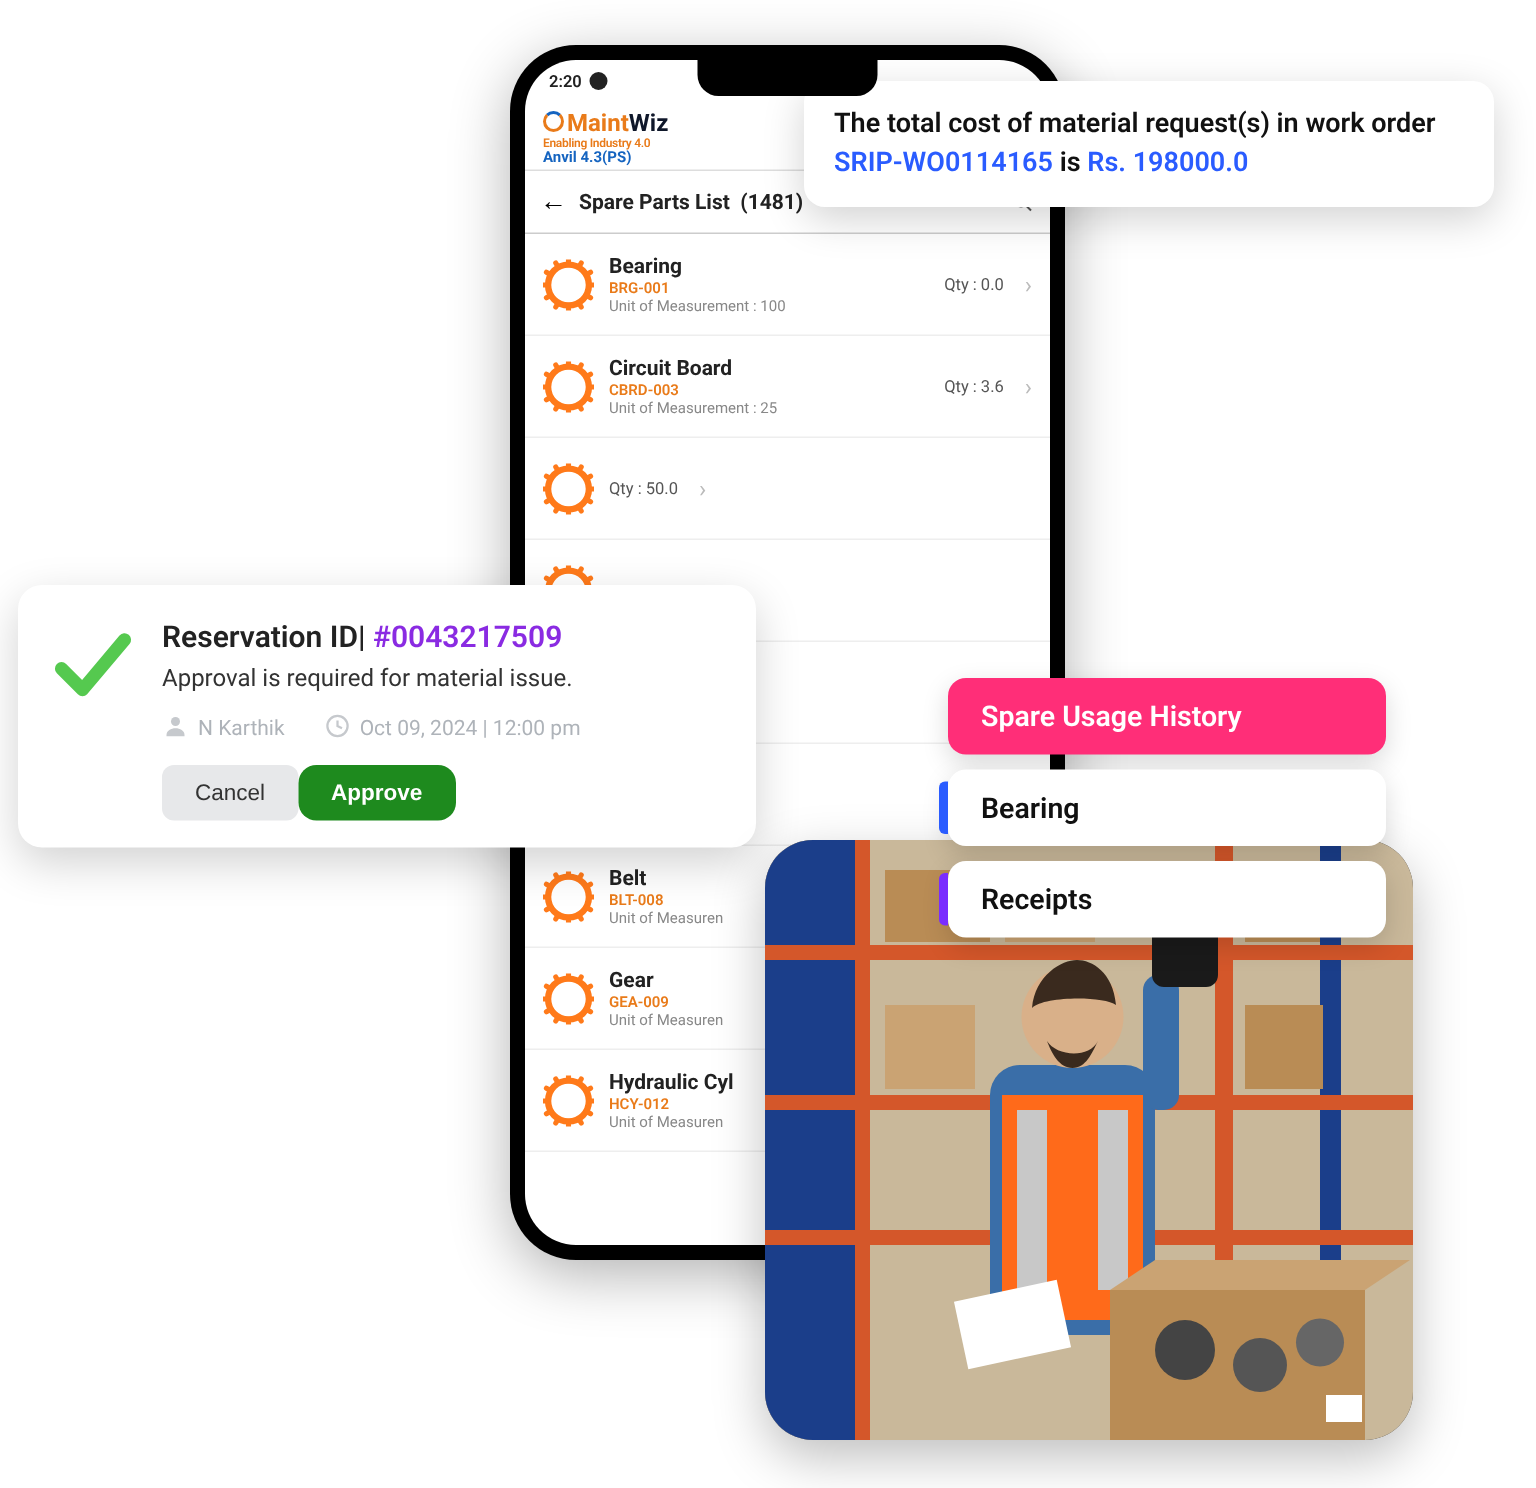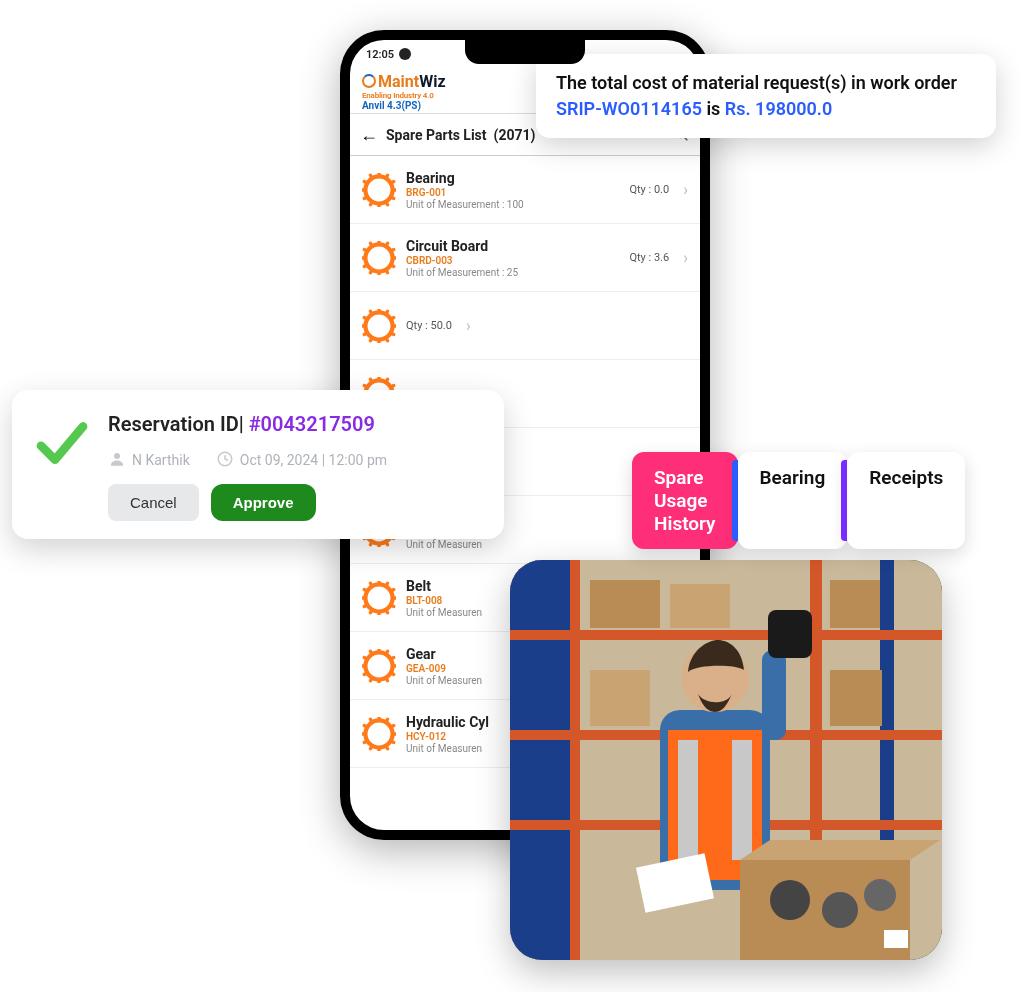--- a/index.html
+++ b/index.html
@@ -132,21 +132,21 @@
     display:flex; gap:18px;
   }
   .check-icon { width:56px;height:56px; flex:0 0 56px; margin-top:4px;}
   .check-icon svg{width:56px;height:56px;}
   .approval-body { flex:1;}
   .res-line { font-size:20px; font-weight:600; color:#222;}
   .res-line .rid { color:#8a2be2; }
   .res-sub  { font-size:16px; color:#333; margin-top:6px;}
   .meta-row { display:flex; gap:26px; margin-top:14px; color:#aeb3b9; font-size:14px; align-items:center;}
   .meta-row svg{width:18px;height:18px; vertical-align:-3px; margin-right:6px;}
-  .btn-row { display:flex; gap:12px; margin-top:16px;}
+  .btn-row { display:flex; margin-top:16px;}
   .btn { border:none; border-radius:8px; padding:10px 22px; font-size:15px; font-weight:500; cursor:pointer;}
   .btn-cancel  { background:#e7e8ea; color:#333;}
   .btn-approve { background:#1e8a1e; color:#fff; font-weight:600;border-radius:12px;}
 
   
   .photo {
     position:absolute;
     left:510px; top:560px;
     width:432px; height:400px;
     border-radius:32px;
@@ -154,21 +154,21 @@
     box-shadow:0 12px 34px rgba(0,0,0,0.25);
     background:#333;
   }
   .photo svg{width:100%;height:100%;}
 
   
   .pill-stack {
     position:absolute;
     left:632px; top:452px;
     width:292px;
-    display:flex; flex-direction:row; 
+    display:flex; flex-direction:column; gap:10px;
     z-index:20;
   }
   .pill {
     border-radius:12px;
     padding:14px 22px;
     font-size:19px;
     box-shadow:0 6px 18px rgba(0,0,0,0.15);
     background:#fff;
     color:#111;
     font-weight:600;
@@ -188,34 +188,34 @@
   .pill.edge-blue::before   { background:#2a5cff; }
   .pill.edge-purple::before { background:#7a2cff; }
 </style>
 </head>
 <body>
 
 <div class="phone">
   <div class="phone-notch"></div>
   <div class="phone-inner">
     <div class="status-bar">
-      <span class="time">12:05</span>
+      <span class="time">2:20</span>
       <span class="s-icon"></span>
     </div>
     <div class="brand-bar">
       <div class="brand">
         <span class="swirl"></span><span class="m">Maint</span><span class="w">Wiz</span>
       </div>
       <div class="sub">Enabling Industry 4.0</div>
       <div class="ver">Anvil 4.3(PS)</div>
     </div>
     <div class="list-header">
       <span class="back-arrow">←</span>
       <span class="list-title">
-        <span>Spare Parts List</span>&nbsp;&nbsp;<span>(2071)</span>
+        <span>Spare Parts List</span>&nbsp;&nbsp;<span>(1481)</span>
       </span>
       <span class="search-icn">
         <svg viewBox="0 0 24 24" fill="none" stroke="#555" stroke-width="2">
             <circle cx="10" cy="10" r="6"></circle>
             <line x1="20" y1="20" x2="15" y2="15"></line>
           </svg>
       </span>
     </div>
     <div class="list" id="parts-list">
         <div class="row">
@@ -467,20 +467,21 @@
 <div class="approval">
   <span class="check-icon">
     <svg viewBox="0 0 64 64">
         <polyline points="8,34 24,50 56,12" fill="none" stroke="#55c94f" stroke-width="10" stroke-linecap="round" stroke-linejoin="round"></polyline>
       </svg>
   </span>
   <div class="approval-body">
     <div class="res-line">
       <span>Reservation ID| </span><span class="rid">#0043217509</span>
     </div>
+    <div class="res-sub">Approval is required for material issue.</div>
     <div class="meta-row">
       <span>
         <svg viewBox="0 0 24 24" fill="#c6c9cd">
             <circle cx="12" cy="8" r="4"></circle>
             <path d="M4 20c0-4 4-6 8-6s8 2 8 6v1H4z"></path>
           </svg><span>N Karthik</span>
       </span>
       <span>
         <svg viewBox="0 0 24 24" fill="none" stroke="#c6c9cd" stroke-width="2">
             <circle cx="12" cy="12" r="9"></circle>

